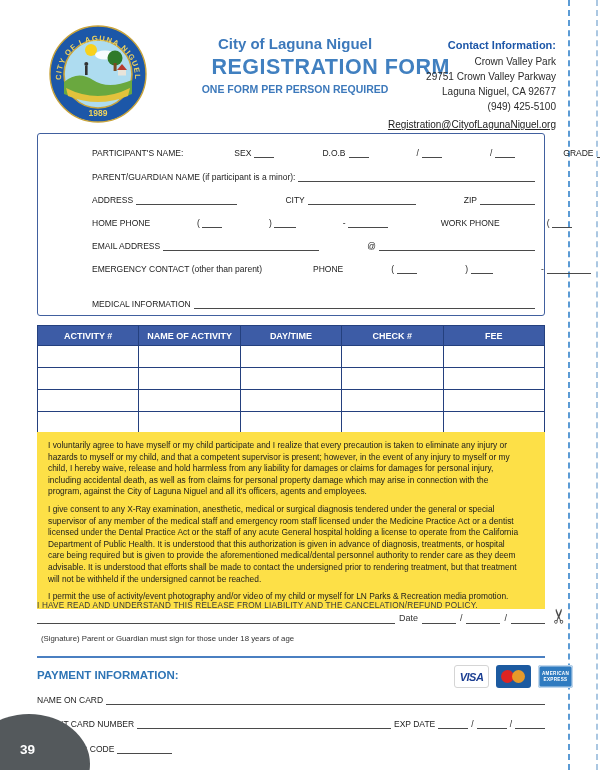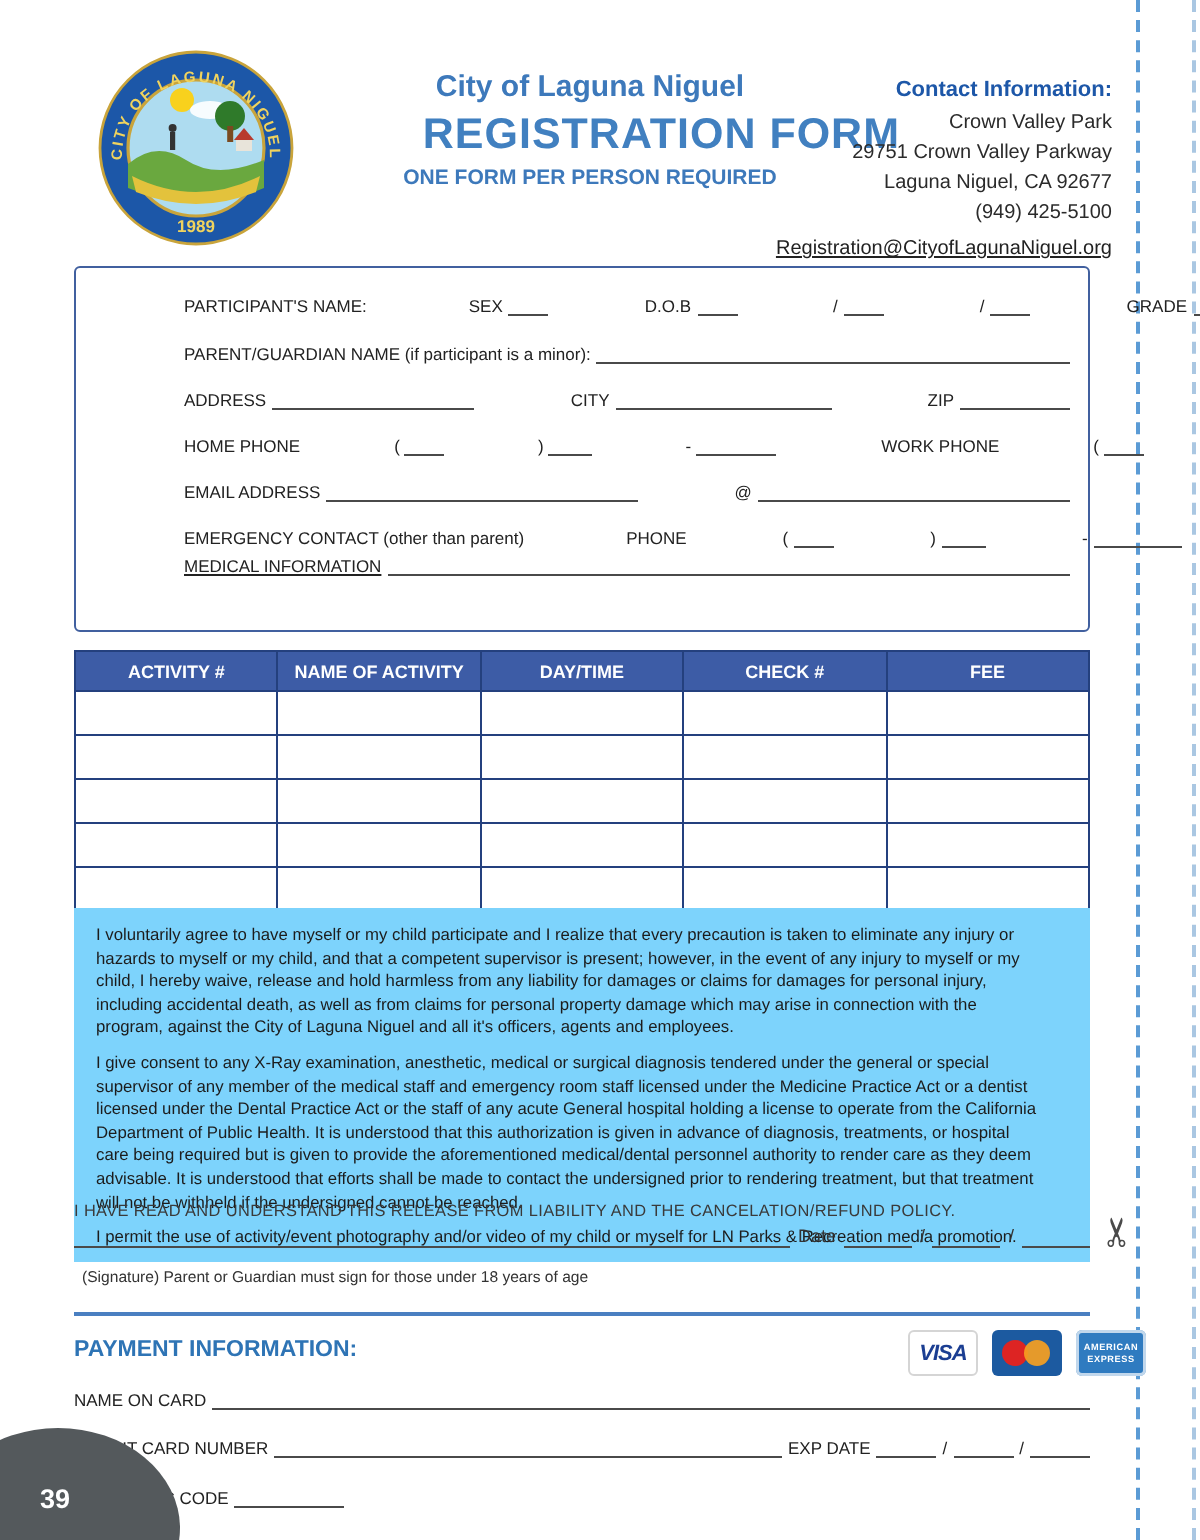--- a/index.html
+++ b/index.html
@@ -36,22 +36,22 @@
   .note{position:absolute;left:9px;right:9px;top:167px;text-align:center;font-size:8.6px;
         font-style:italic;color:#222;}
 
   
   .atable{position:absolute;left:37px;top:325px;width:508px;border-collapse:collapse;}
   .atable th{background:#3d5ca6;color:#fff;font-size:9px;font-weight:bold;height:17px;
              border:1.6px solid #24407e;width:20%;}
   .atable td{height:19px;border:1.6px solid #24407e;}
 
   
-  .waiver{position:absolute;left:37px;top:454px;width:508px;box-sizing:border-box;
-          background:#7dd3fc;padding:8px 25px 6px 11px;}
+  .waiver{position:absolute;left:37px;top:432px;width:508px;box-sizing:border-box;
+          background:#fde047;padding:8px 25px 6px 11px;}
   .waiver p{margin:0 0 6px 0;font-size:8.4px;line-height:1.38;color:#1c1c1c;text-align:left;}
   .waiver p:last-child{margin-bottom:0;}
 
   .ack{position:absolute;left:37px;top:601px;font-size:8.2px;color:#3a3a3a;letter-spacing:.2px;}
   .sigrow{position:absolute;left:37px;top:613px;width:508px;display:flex;align-items:flex-start;
           gap:4px;font-size:9px;color:#333;white-space:nowrap;}
   .signote{position:absolute;left:41px;top:634px;font-size:7.8px;color:#333;}
 
   .divider{position:absolute;left:37px;top:656px;width:508px;height:2px;background:#4a7fc1;}
 
@@ -179,21 +179,21 @@
       <span class="lbl">EMERGENCY CONTACT (other than parent)</span>
       <span class="bl grow"></span>
       <span class="lbl">PHONE</span>
       <span class="lbl">(</span>
       <span class="bl w20"></span>
       <span class="lbl">)</span>
       <span class="bl w22"></span>
       <span class="lbl">-</span>
       <span class="bl w44"></span>
     </div>
-    <div class="frow" style="top:143px;text-decoration:underline;">
+    <div class="frow" style="top:164px;">
       <span class="lbl">MEDICAL INFORMATION</span>
       <span class="bl grow"></span>
     </div>
   </div>
 
   <table class="atable">
     <thead>
       <tr>
         <th>ACTIVITY #</th>
         <th>NAME OF ACTIVITY</th>

